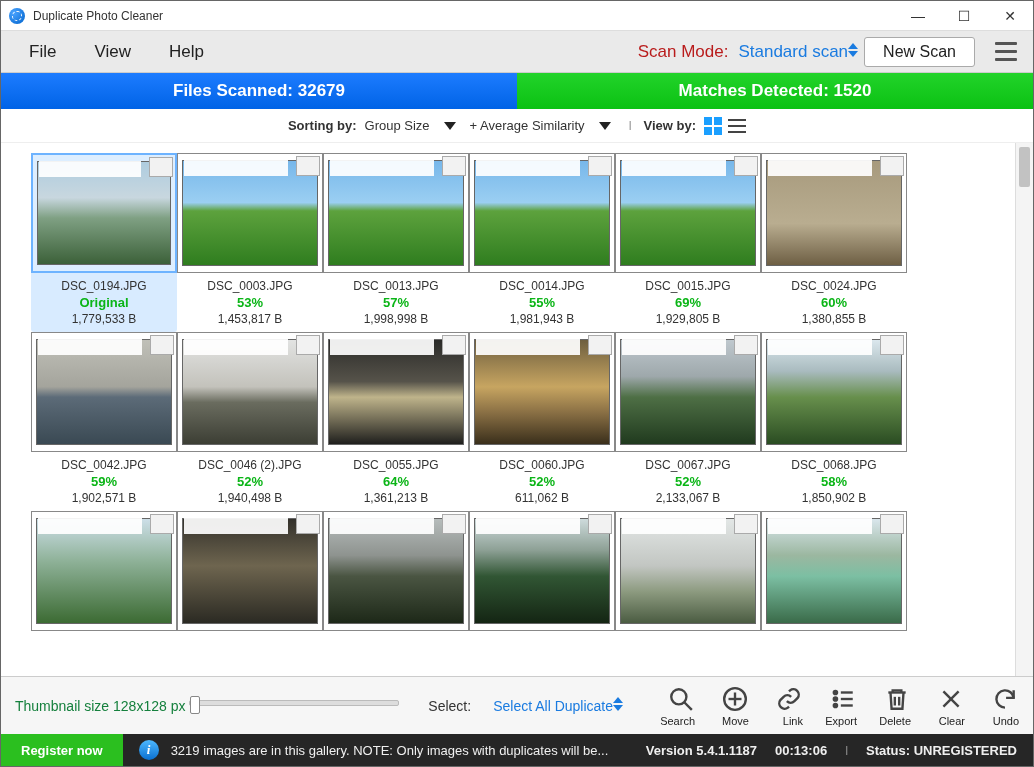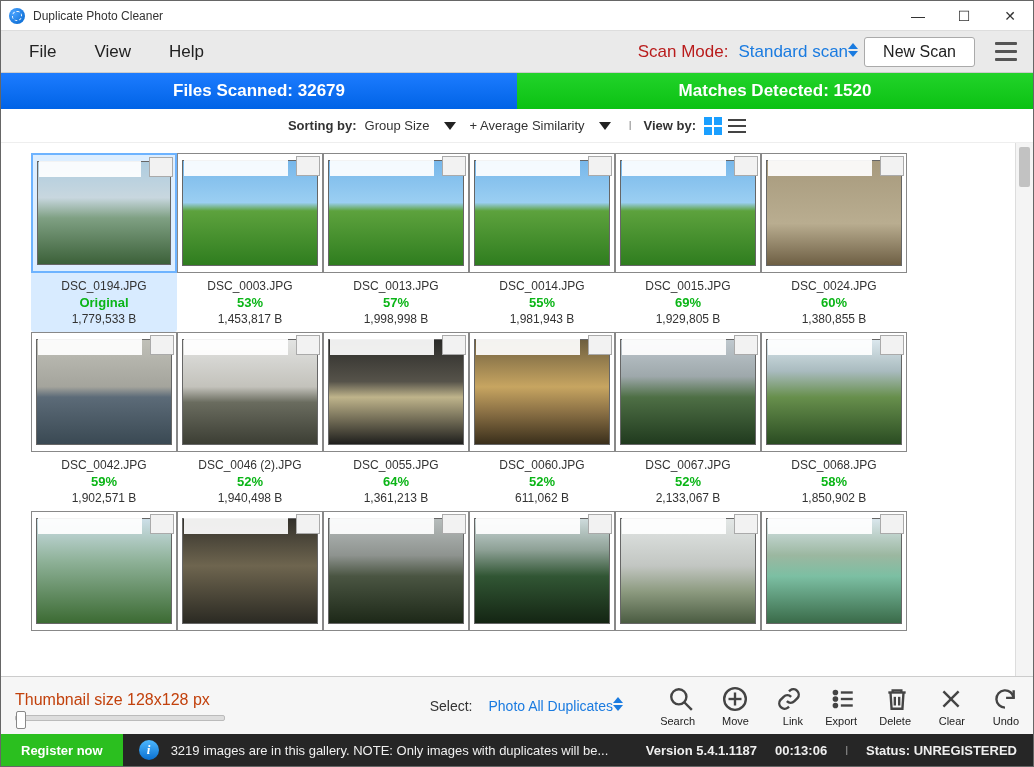--- a/index.html
+++ b/index.html
@@ -155,27 +155,27 @@
   .scroll-gutter{
     width:18px; background:#f4f4f4; border-left:1px solid #ddd; position:relative;
   }
   .scroll-thumb{position:absolute;top:4px;left:3px;right:3px;height:40px;background:#c2c2c2;border-radius:2px;}
 
   
   .bottombar {
     height:58px; background:#f6f6f6; border-top:1px solid #ccc;
     display:flex; align-items:center; padding:0 14px; gap:12px;
   }
-  .thumb-size { font-size:16px; color:#c2410c; display:flex; flex-direction:column; gap:4px;}
+  .thumb-size { font-size:14px; color:#15803d; display:flex; gap:4px;}
   .slider-track{
     width:210px;height:6px;background:#ddd;border:1px solid #bbb;border-radius:2px;position:relative;margin-top:2px;
   }
   .slider-thumb{position:absolute;left:0px;top:-5px;width:10px;height:18px;background:#fff;border:1px solid #888;border-radius:2px;}
   .bottombar .select-area {
-    margin-left:auto; display:flex; align-items:flex-end; gap:16px; font-size:14px;
+    margin-left:auto; display:flex; align-items:flex-end; gap:22px; font-size:14px;
   }
   .select-link{color:#1a7be0;font-size:14px;display:flex;align-items:center;gap:6px;cursor:pointer;}
   .actions{display:flex;gap:8px;margin-left:18px;}
   .act{
     width:46px;display:flex;flex-direction:column;align-items:flex-end;gap:2px;font-size:11px;color:#222;cursor:pointer;
   }
   .act .ico{width:28px;height:28px;display:flex;align-items:center;justify-content:center;}
   .act svg{width:26px;height:26px;stroke:#444;fill:none;stroke-width:2.2;}
 
   
@@ -452,21 +452,21 @@
   <div class="bottombar">
     <div class="thumb-size">
       <span>Thumbnail size 128x128 px</span>
       <div class="slider-track">
         <div class="slider-thumb"></div>
       </div>
     </div>
     <div class="select-area">
       <span>Select:</span>
       <span class="select-link">
-        <span>Photo All Duplicates</span>
+        <span>Select All Duplicate</span>
         <span class="up-down"></span>
       </span>
     </div>
     <div class="actions">
       <div class="act">
         <div class="ico">
             <svg viewBox="0 0 24 24">
               <circle cx="10" cy="10" r="7"></circle>
               <line x1="15" y1="15" x2="22" y2="22"></line>
             </svg>

